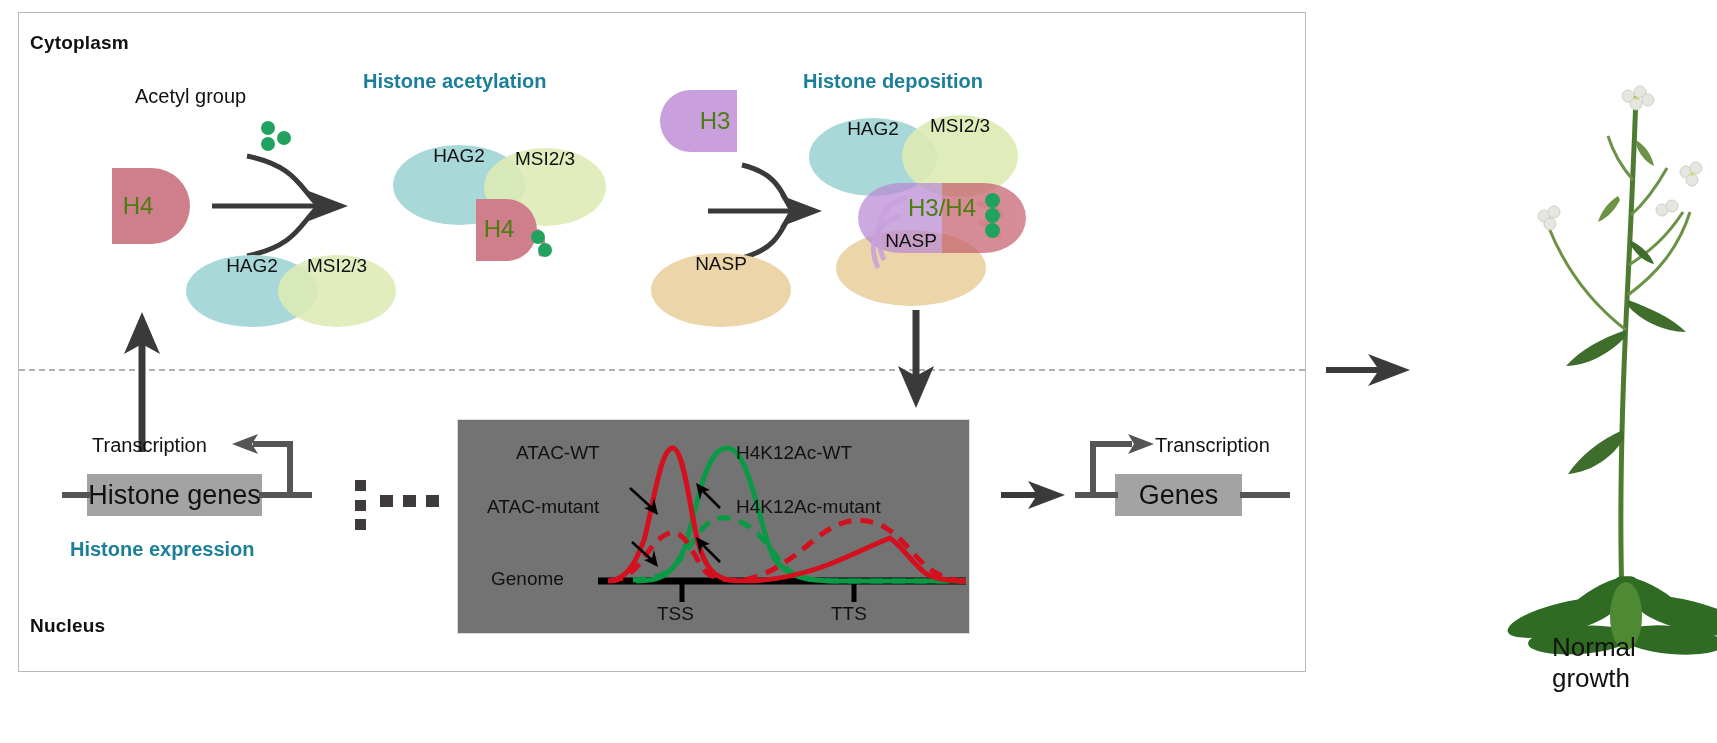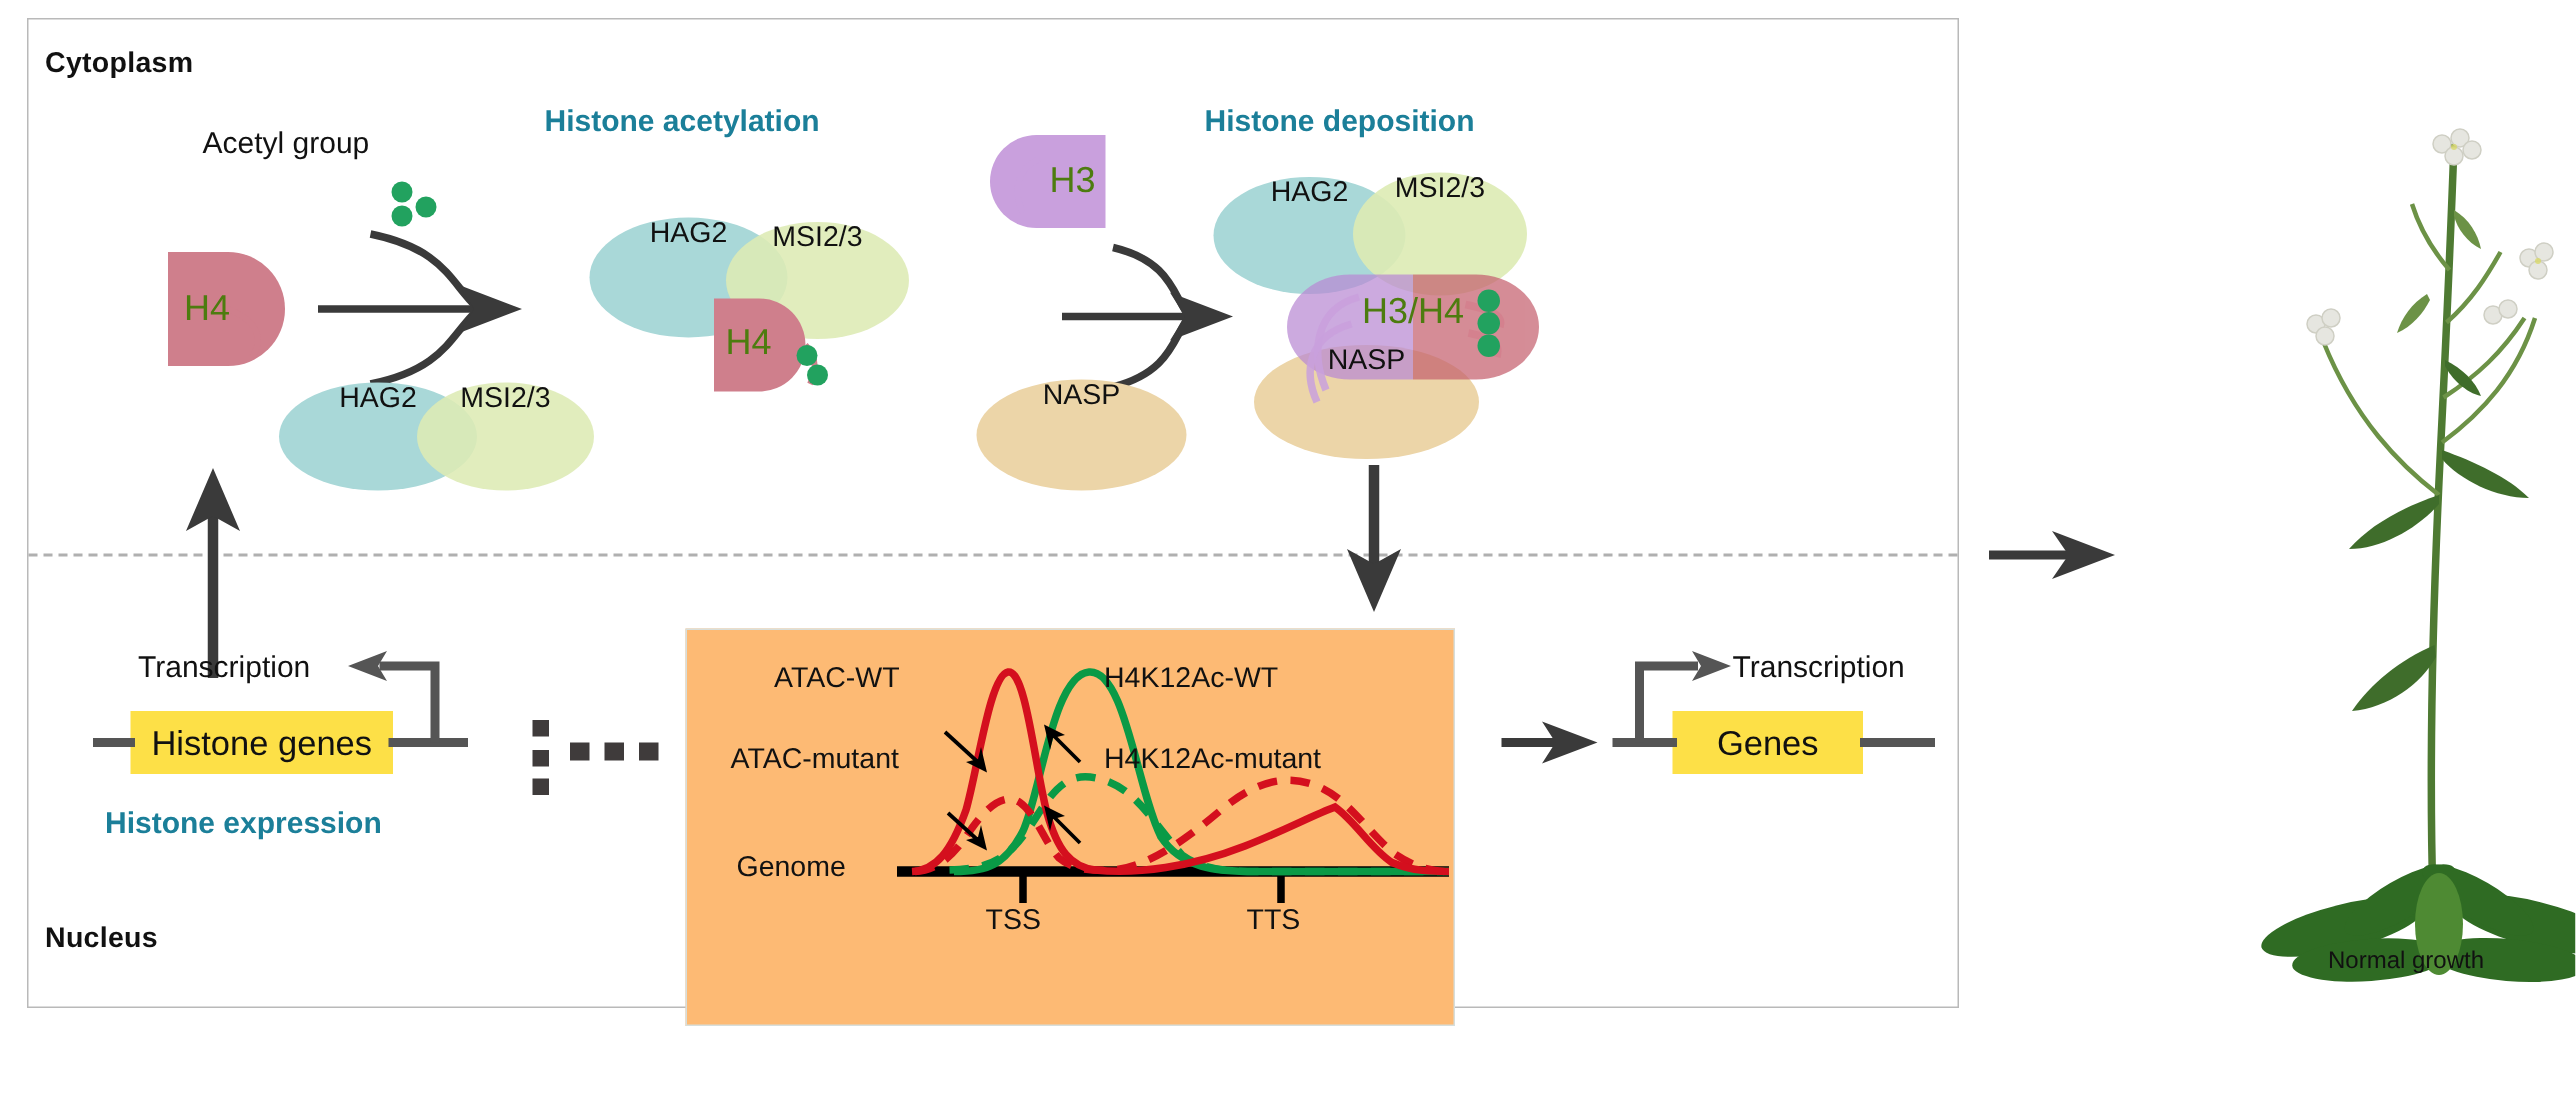--- a/index.html
+++ b/index.html
@@ -26,30 +26,30 @@
   
   .histone{position:absolute;display:flex;align-items:center;justify-content:center;
            font-size:24px;color:#4d7c0f;}
 
   
   .acdot{position:absolute;border-radius:50%;background:#22a25f;}
 
   svg{position:absolute;left:0;top:0;overflow:visible;}
 
   
-  .genebox{position:absolute;background:#fde047;display:flex;align-items:center;justify-content:center;
-           font-size:23px;color:#111;}
-
-  
-  .chart-panel{position:absolute;left:457px;top:419px;width:513px;height:265px;
-               background:#fdba74;border:1px solid #d7dedb;box-sizing:border-box;}
+  .genebox{position:absolute;background:#a3a3a3;display:flex;align-items:center;justify-content:center;
+           font-size:27px;color:#111;}
+
+  
+  .chart-panel{position:absolute;left:457px;top:419px;width:513px;height:215px;
+               background:#737373;border:1px solid #d7dedb;box-sizing:border-box;}
   .chart-lbl{position:absolute;font-size:19px;color:#111;white-space:nowrap;}
   .tick-lbl{position:absolute;font-size:19px;color:#111;}
 
-  .caption{position:absolute;font-size:16px;color:#111;}
+  .caption{position:absolute;font-size:26px;color:#111;}
 </style>
 </head>
 <body>
 
 <div id="stage">
 
   <div class="cell-box"></div>
   <div class="membrane"></div>
 
   <div class="compart-label" style="left:30px;top:32px;">Cytoplasm</div>

